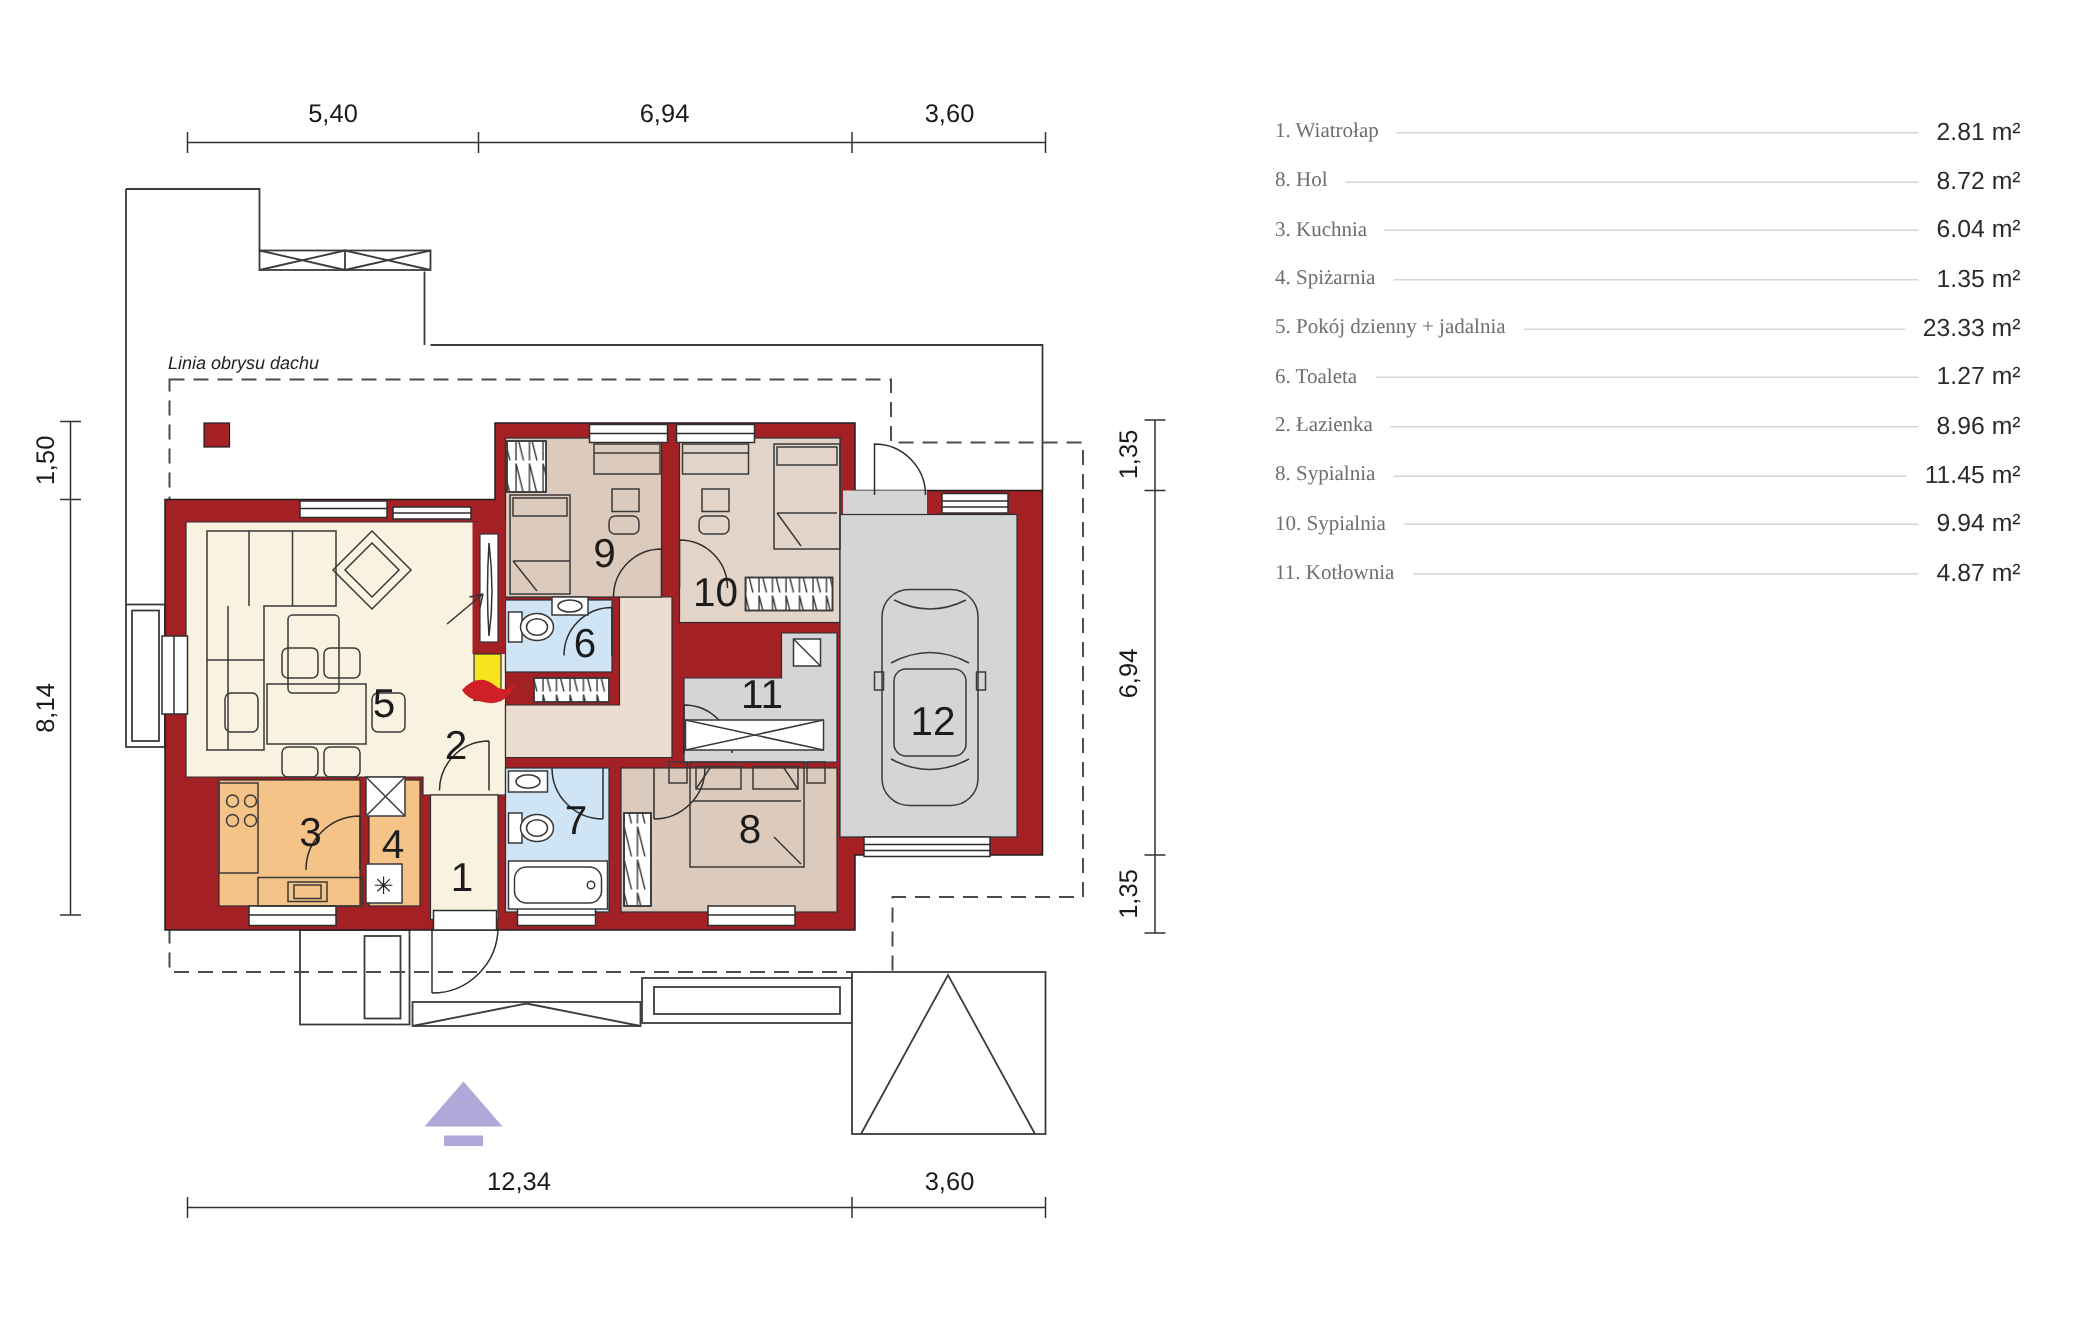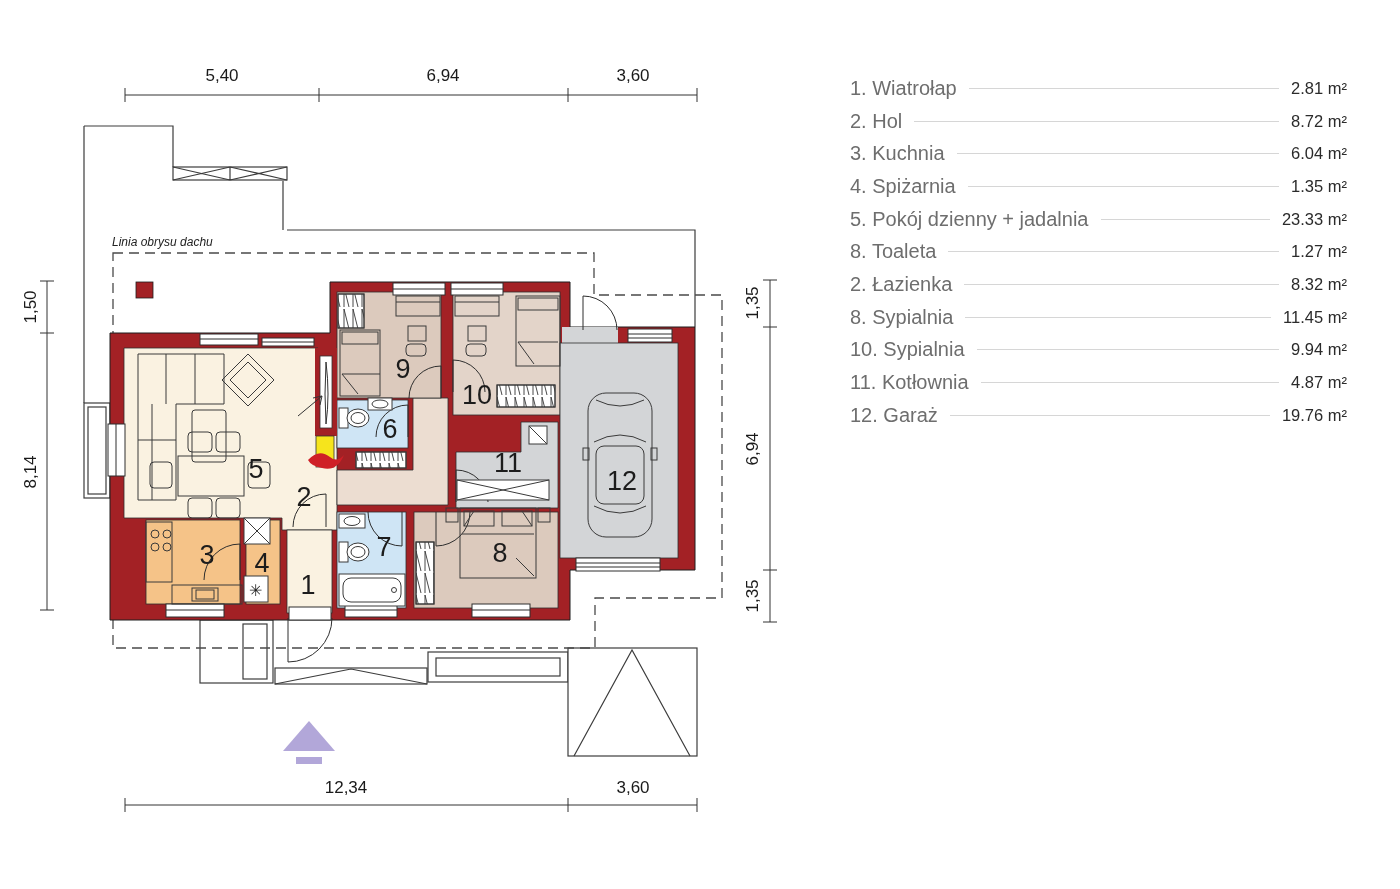--- a/index.html
+++ b/index.html
@@ -2,21 +2,21 @@
 <html><head>
 <meta charset="utf-8">
 <style>
   html,body{margin:0;padding:0;background:#ffffff;}
   body{width:1400px;height:889px;position:relative;overflow:hidden;
        font-family:"Liberation Sans", sans-serif;}
   #stage{position:absolute;left:0;top:0;width:1400px;height:889px;background:#fff;}
   #plan-svg{position:absolute;left:0;top:0;}
   .legend{position:absolute;left:850px;top:72px;width:497px;}
   .legend-row{display:flex;align-items:center;height:32.7px;}
-  .legend-label{font-size:20px;color:#6e6e6e;white-space:nowrap;}
+  .legend-label{font-size:14px;color:#6e6e6e;white-space:nowrap;font-family:Liberation Serif, serif;}
   .legend-leader{flex:1;border-top:1px solid #d6d6d6;margin:0 12px;height:0;}
   .legend-area{font-size:16.5px;font-weight:normal;color:#2b2b2b;white-space:nowrap;}
   
   text{font-family:"Liberation Sans", sans-serif;}
   .roomnum{font-size:27px;fill:#1c1c1c;}
   .dimtxt{font-size:17px;fill:#1a1a1a;}
   .rooflabel{font-size:12px;font-style:italic;fill:#222;}
   .snow{font-size:16px;fill:#222;}
 </style>
 </head>
@@ -285,64 +285,59 @@
   </g>
 </svg>
 
 <div class="legend">
   <div class="legend-row">
     <span class="legend-label">1. Wiatrołap</span>
     <span class="legend-leader"></span>
     <span class="legend-area">2.81 m²</span>
   </div>
   <div class="legend-row">
-    <span class="legend-label">2. Hol</span>
+    <span class="legend-label">8. Hol</span>
     <span class="legend-leader"></span>
     <span class="legend-area">8.72 m²</span>
   </div>
   <div class="legend-row">
     <span class="legend-label">3. Kuchnia</span>
     <span class="legend-leader"></span>
     <span class="legend-area">6.04 m²</span>
   </div>
   <div class="legend-row">
     <span class="legend-label">4. Spiżarnia</span>
     <span class="legend-leader"></span>
     <span class="legend-area">1.35 m²</span>
   </div>
   <div class="legend-row">
     <span class="legend-label">5. Pokój dzienny + jadalnia</span>
     <span class="legend-leader"></span>
     <span class="legend-area">23.33 m²</span>
   </div>
   <div class="legend-row">
-    <span class="legend-label">8. Toaleta</span>
+    <span class="legend-label">6. Toaleta</span>
     <span class="legend-leader"></span>
     <span class="legend-area">1.27 m²</span>
   </div>
   <div class="legend-row">
     <span class="legend-label">2. Łazienka</span>
     <span class="legend-leader"></span>
-    <span class="legend-area">8.32 m²</span>
+    <span class="legend-area">8.96 m²</span>
   </div>
   <div class="legend-row">
     <span class="legend-label">8. Sypialnia</span>
     <span class="legend-leader"></span>
     <span class="legend-area">11.45 m²</span>
   </div>
   <div class="legend-row">
     <span class="legend-label">10. Sypialnia</span>
     <span class="legend-leader"></span>
     <span class="legend-area">9.94 m²</span>
   </div>
   <div class="legend-row">
     <span class="legend-label">11. Kotłownia</span>
     <span class="legend-leader"></span>
     <span class="legend-area">4.87 m²</span>
   </div>
-  <div class="legend-row">
-    <span class="legend-label">12. Garaż</span>
-    <span class="legend-leader"></span>
-    <span class="legend-area">19.76 m²</span>
-  </div>
 </div>
 
 </div>
 
 </body></html>

